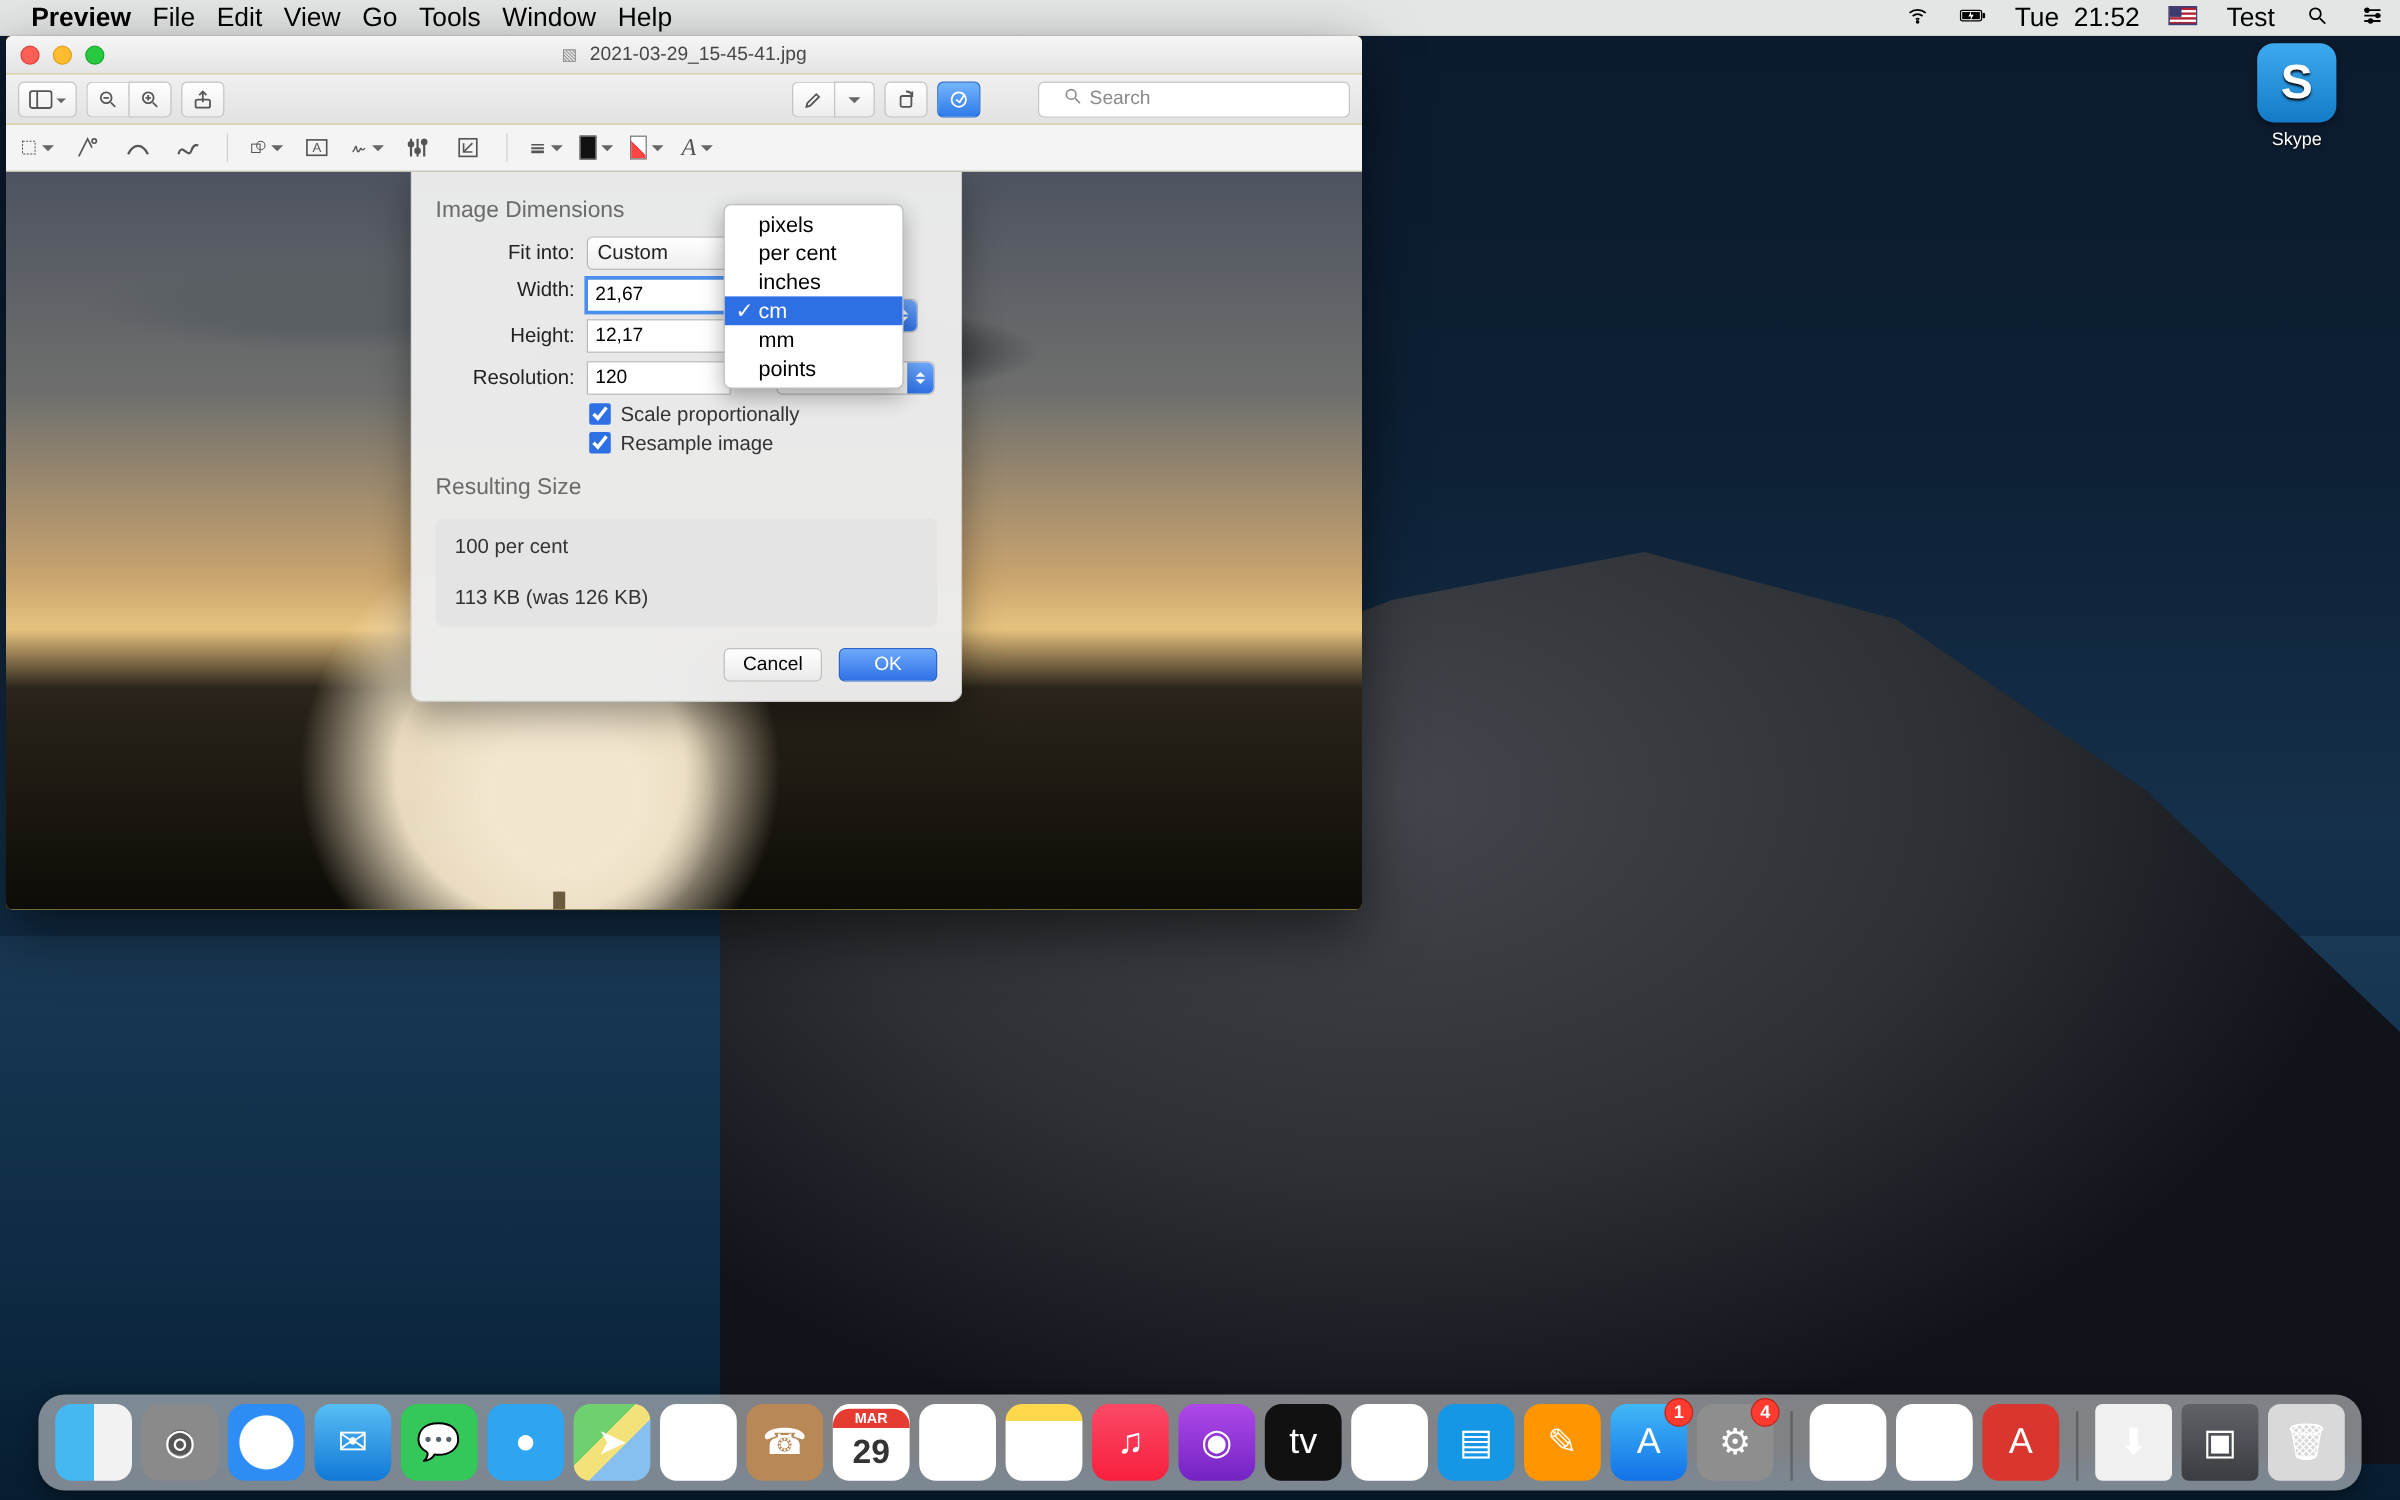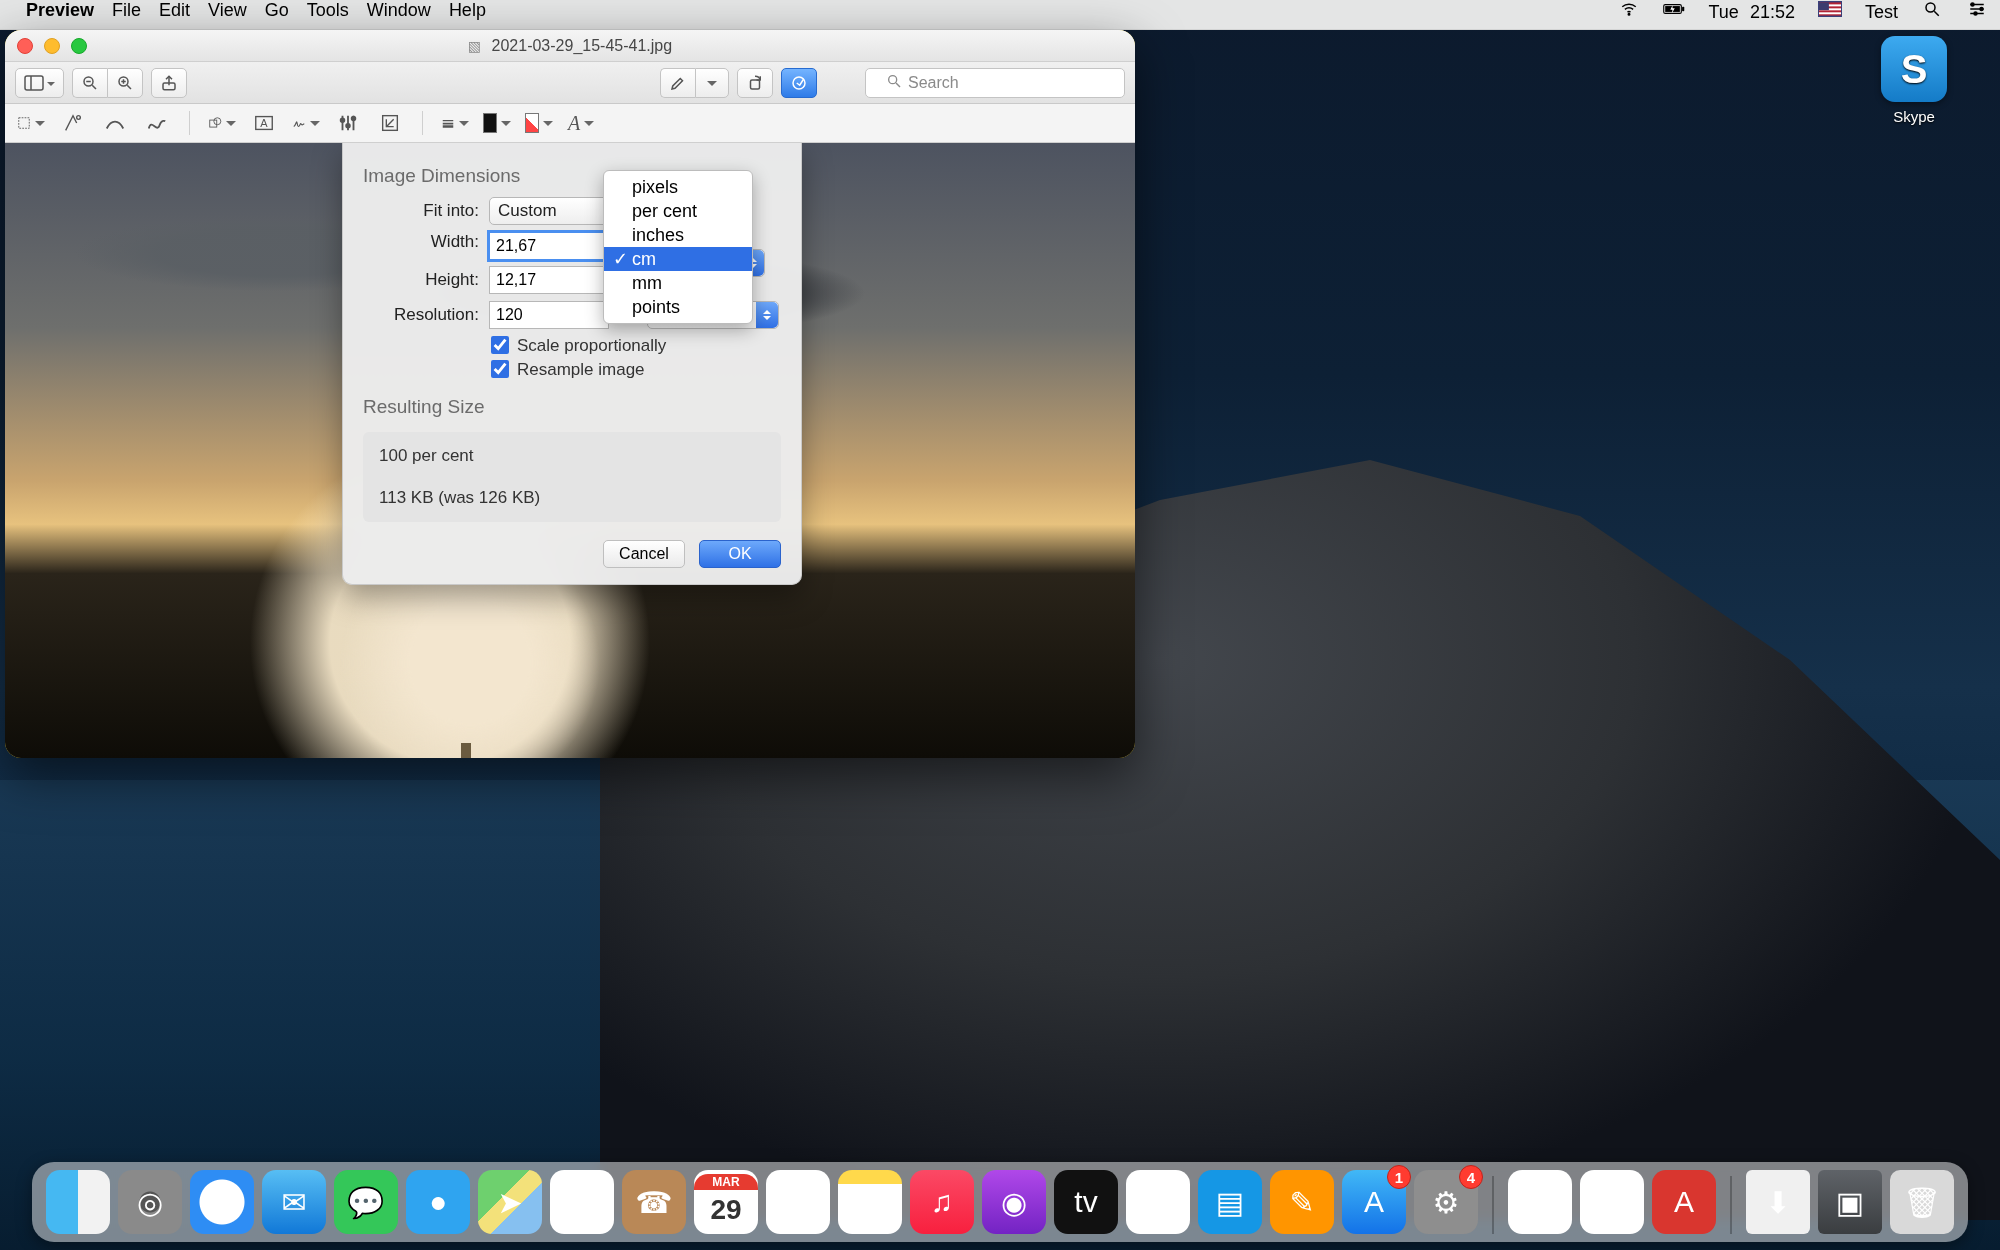--- a/index.html
+++ b/index.html
@@ -18,22 +18,22 @@
   }
   .sea {
     position:absolute; left:0; right:0; top:780px; bottom:0;
     background: linear-gradient(180deg, #1a3a56 0%, #0e2c45 60%, #071d30 100%);
     opacity:.9;
   }
   
   .menubar {
     position:absolute; top:0; left:0; right:0; height:30px;
     background: rgba(237,237,237,.96);
-    display:flex; align-items:flex-start;
-    font-size:18px;
+    display:flex; align-items:center;
+    font-size:22px;
     padding:0 12px;
     border-bottom:1px solid rgba(0,0,0,.07);
   }
   .menubar .apple { font-size:20px; margin-right:14px; }
   .menubar .appname { font-weight:700; margin-right:18px; }
   .menubar .m { margin-right:18px; cursor:default; }
   .menubar .spacer { flex:1; }
   .menubar .right span { margin-left:18px; display:inline-flex; align-items:center; }
   .menubar .right svg { width:22px; height:18px; }
   
@@ -44,21 +44,21 @@
   .desk-icon .iconbox {
     width:66px; height:66px; margin:0 auto 6px;
     background:linear-gradient(#3daaf0,#147bc7);
     border-radius:14px; display:flex; align-items:center; justify-content:center;
     color:#fff; font-size:40px; font-weight:700;
     box-shadow:0 2px 6px rgba(0,0,0,.4);
   }
   
   .window {
     position:absolute; left:5px; top:30px; width:1130px; height:728px;
-    border-radius:16px; overflow:hidden;
+    border-radius:5px; overflow:hidden;
     box-shadow:0 18px 50px rgba(0,0,0,.55);
     background:#fde047;
     display:flex; flex-direction:column;
   }
   .titlebar {
     height:32px; background:linear-gradient(#f5f5f5,#e4e4e4);
     border-bottom:1px solid #cfcfcf;
     display:flex; align-items:center; position:relative;
     font-size:16px;
   }

